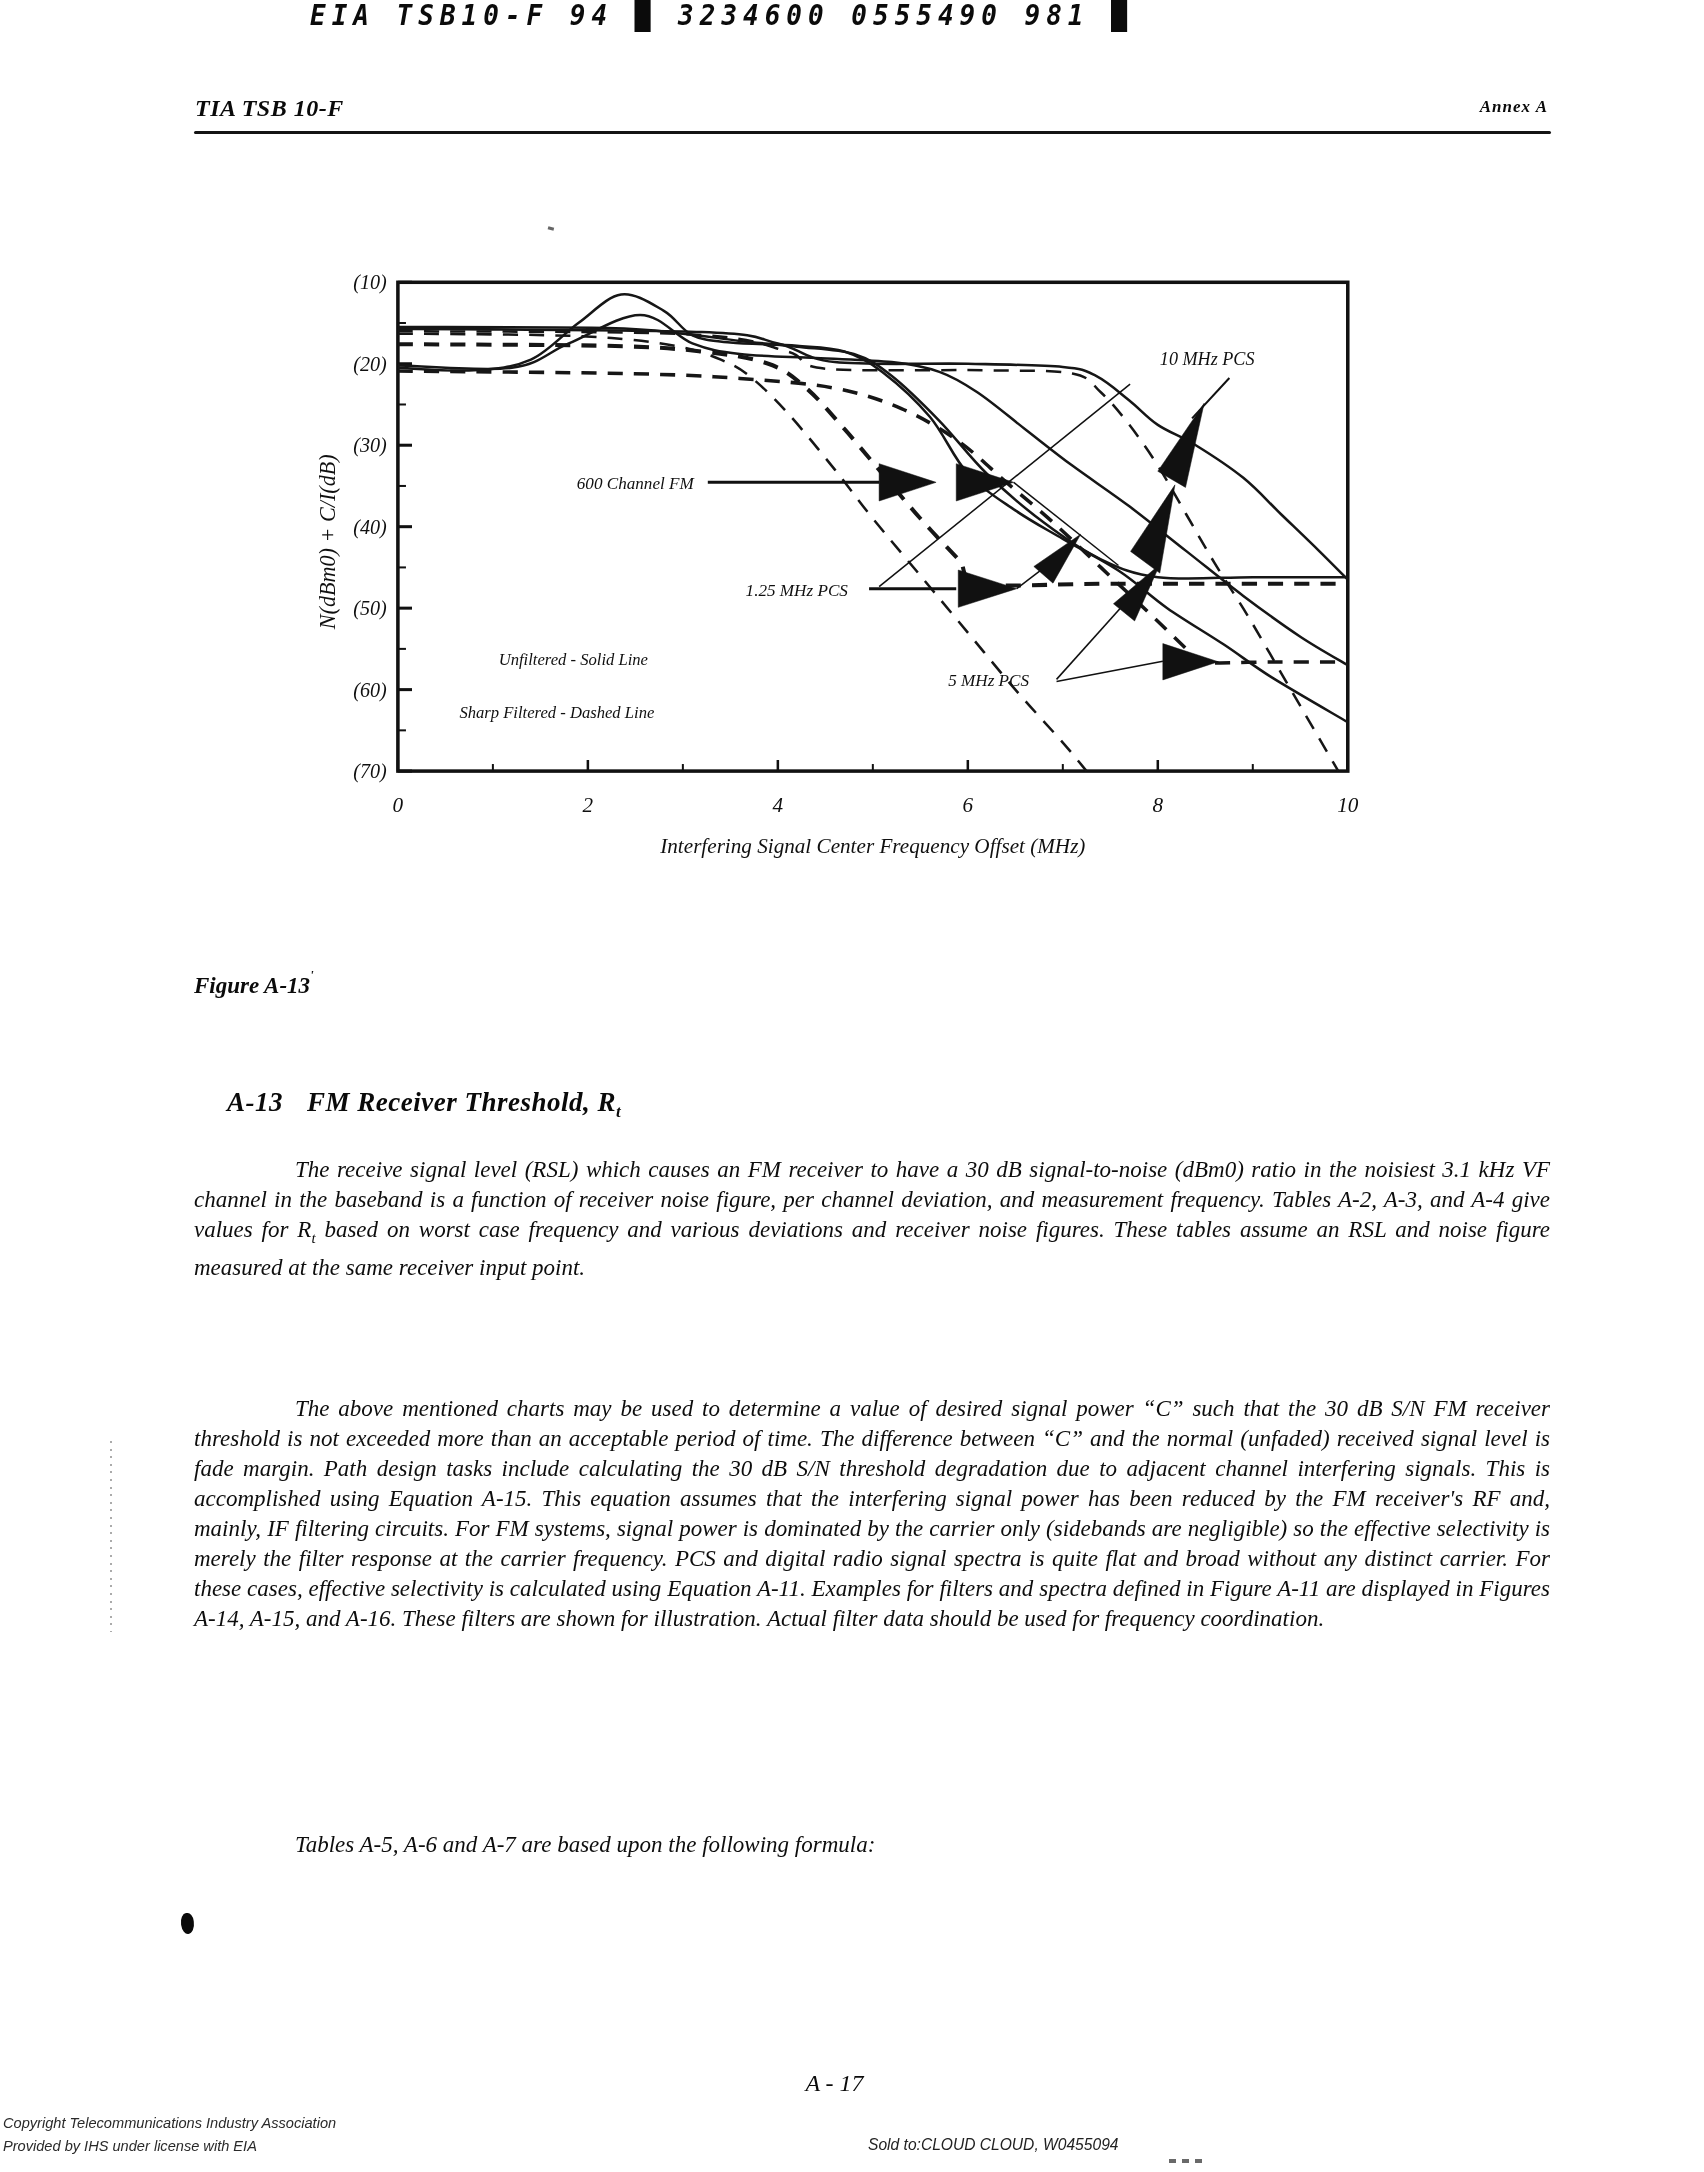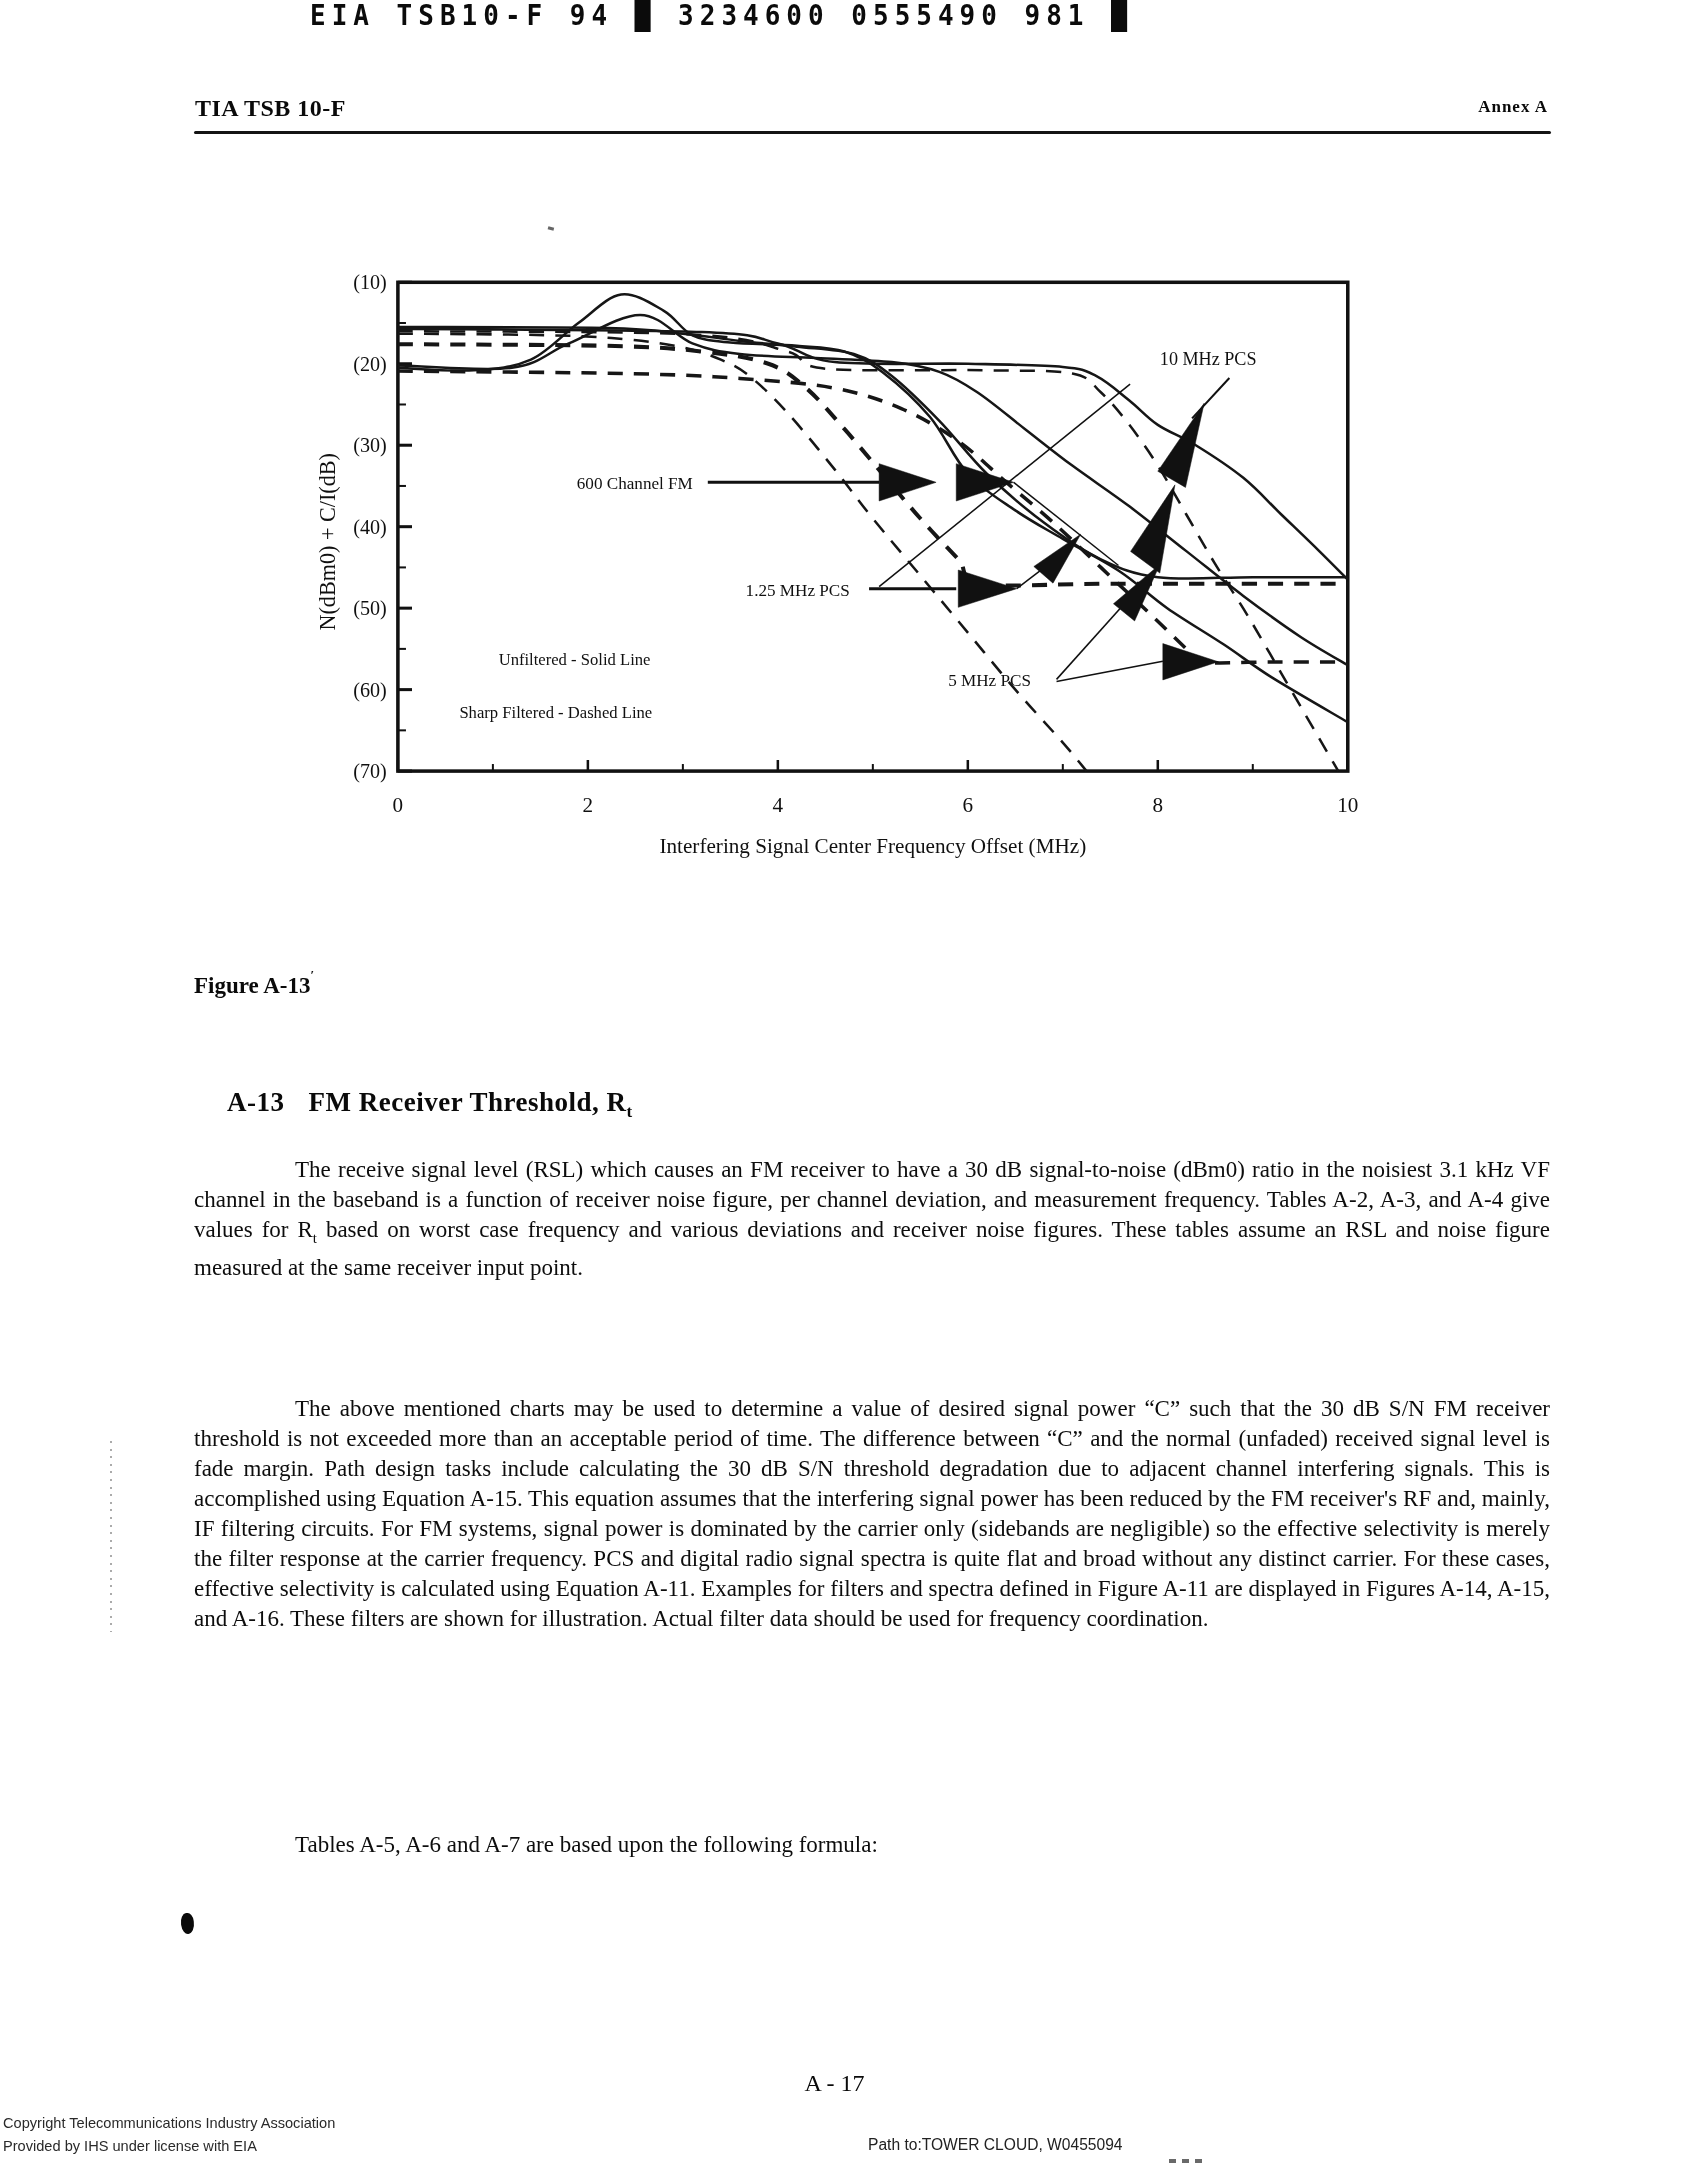--- a/index.html
+++ b/index.html
@@ -3,20 +3,21 @@
 <meta charset="utf-8">
 <style>
   html,body{margin:0;padding:0;background:#e8e8e8;}
   .page{
     position:relative;
     width:1704px;height:2172px;
     background:#ffffff;
     color:#0a0a0a;
     font-family:"Liberation Serif", serif;
     overflow:hidden;
+    font-style:italic;
   }
   
   .ocr-stamp{
     position:absolute;left:310px;top:0px;
     font-family:"DejaVu Sans Mono", monospace;
     font-weight:bold;font-size:26px;letter-spacing:6px;
     white-space:nowrap;color:#0b0b0b;
     transform:scaleY(1.08);
   }
   
@@ -192,20 +193,20 @@
     <span>The receive signal level (RSL) which causes an FM receiver to have a 30 dB signal-to-noise (dBm0) ratio in the noisiest 3.1 kHz VF channel in the baseband is a function of receiver noise figure, per channel deviation, and measurement frequency. Tables A-2, A-3, and A-4 give values for R</span><sub>t</sub><span> based on worst case frequency and various deviations and receiver noise figures. These tables assume an RSL and noise figure measured at the same receiver input point.</span>
   </div>
   <div class="para p2">The above mentioned charts may be used to determine a value of desired signal power “C” such that the 30 dB S/N FM receiver threshold is not exceeded more than an acceptable period of time.  The difference between “C” and the normal (unfaded) received signal level is fade margin.  Path design tasks include calculating the 30 dB S/N threshold degradation due to adjacent channel interfering signals.  This is accomplished using Equation A-15.  This equation assumes that the interfering signal power has been reduced by the FM receiver's RF and, mainly, IF filtering circuits.  For FM systems, signal power is dominated by the carrier only (sidebands are negligible) so the effective selectivity is merely the filter response at the carrier frequency.  PCS and digital radio signal spectra is quite flat and broad without any distinct carrier.  For these cases, effective selectivity is calculated using Equation A-11.  Examples for filters and spectra defined in Figure A-11 are displayed in Figures A-14, A-15, and A-16.  These filters are shown for illustration.  Actual filter data should be used for frequency coordination.</div>
   <div class="para p3">Tables A-5, A-6 and A-7 are based upon the following formula:</div>
 
   <div class="page-num">A - 17</div>
   <div class="foot-left">
     <div>Copyright Telecommunications Industry Association</div>
     <div>Provided by IHS under license with EIA</div>
   </div>
-  <div class="foot-right">Path to:TOWER CLOUD, W0455094</div>
+  <div class="foot-right">Sold to:CLOUD CLOUD, W0455094</div>
 
   <div class="art-dot-top"></div>
   <div class="art-vline"></div>
   <div class="art-blot"></div>
   <div class="art-smudge"></div>
 </div>
 
 
 </body></html>

